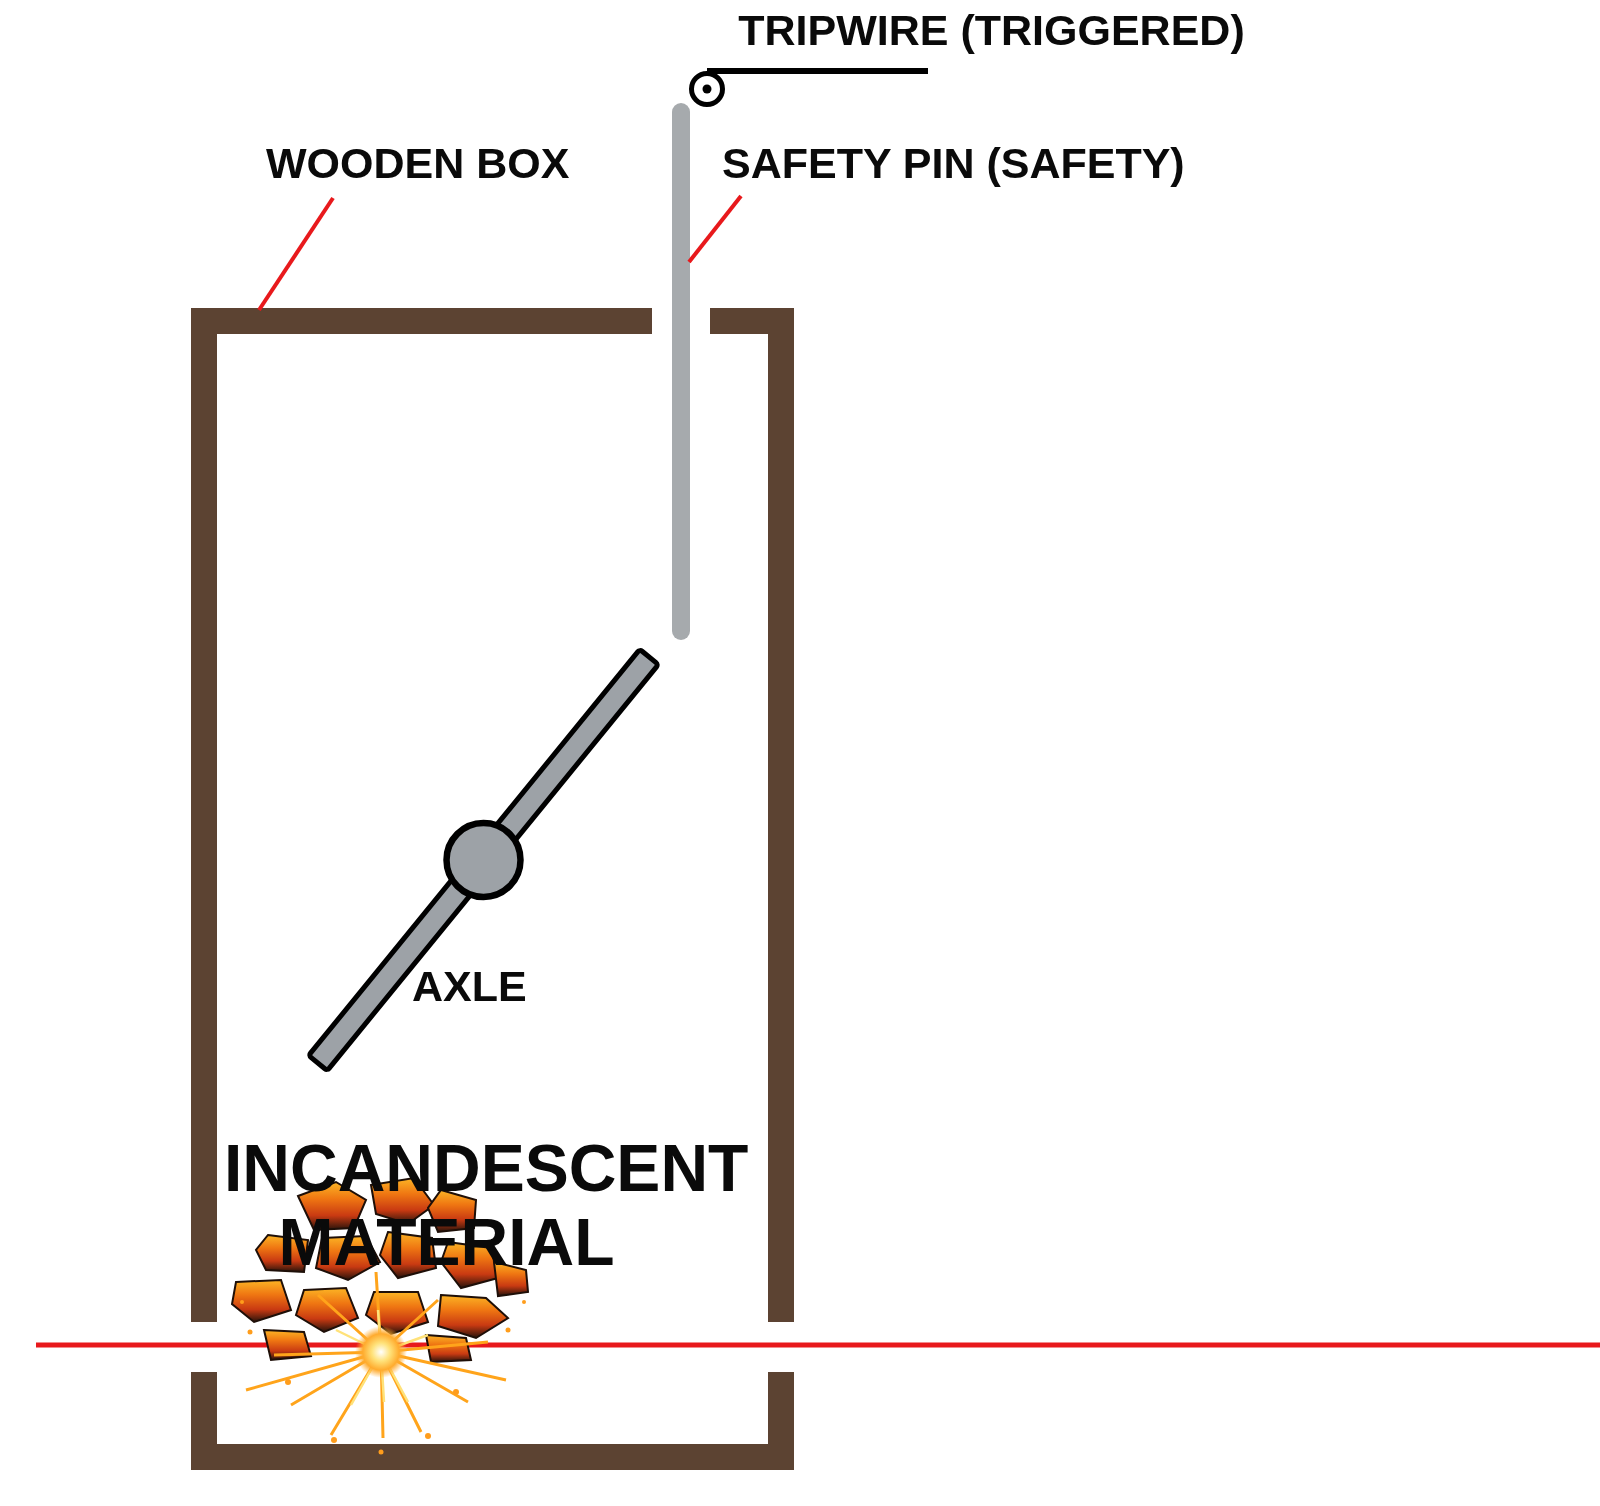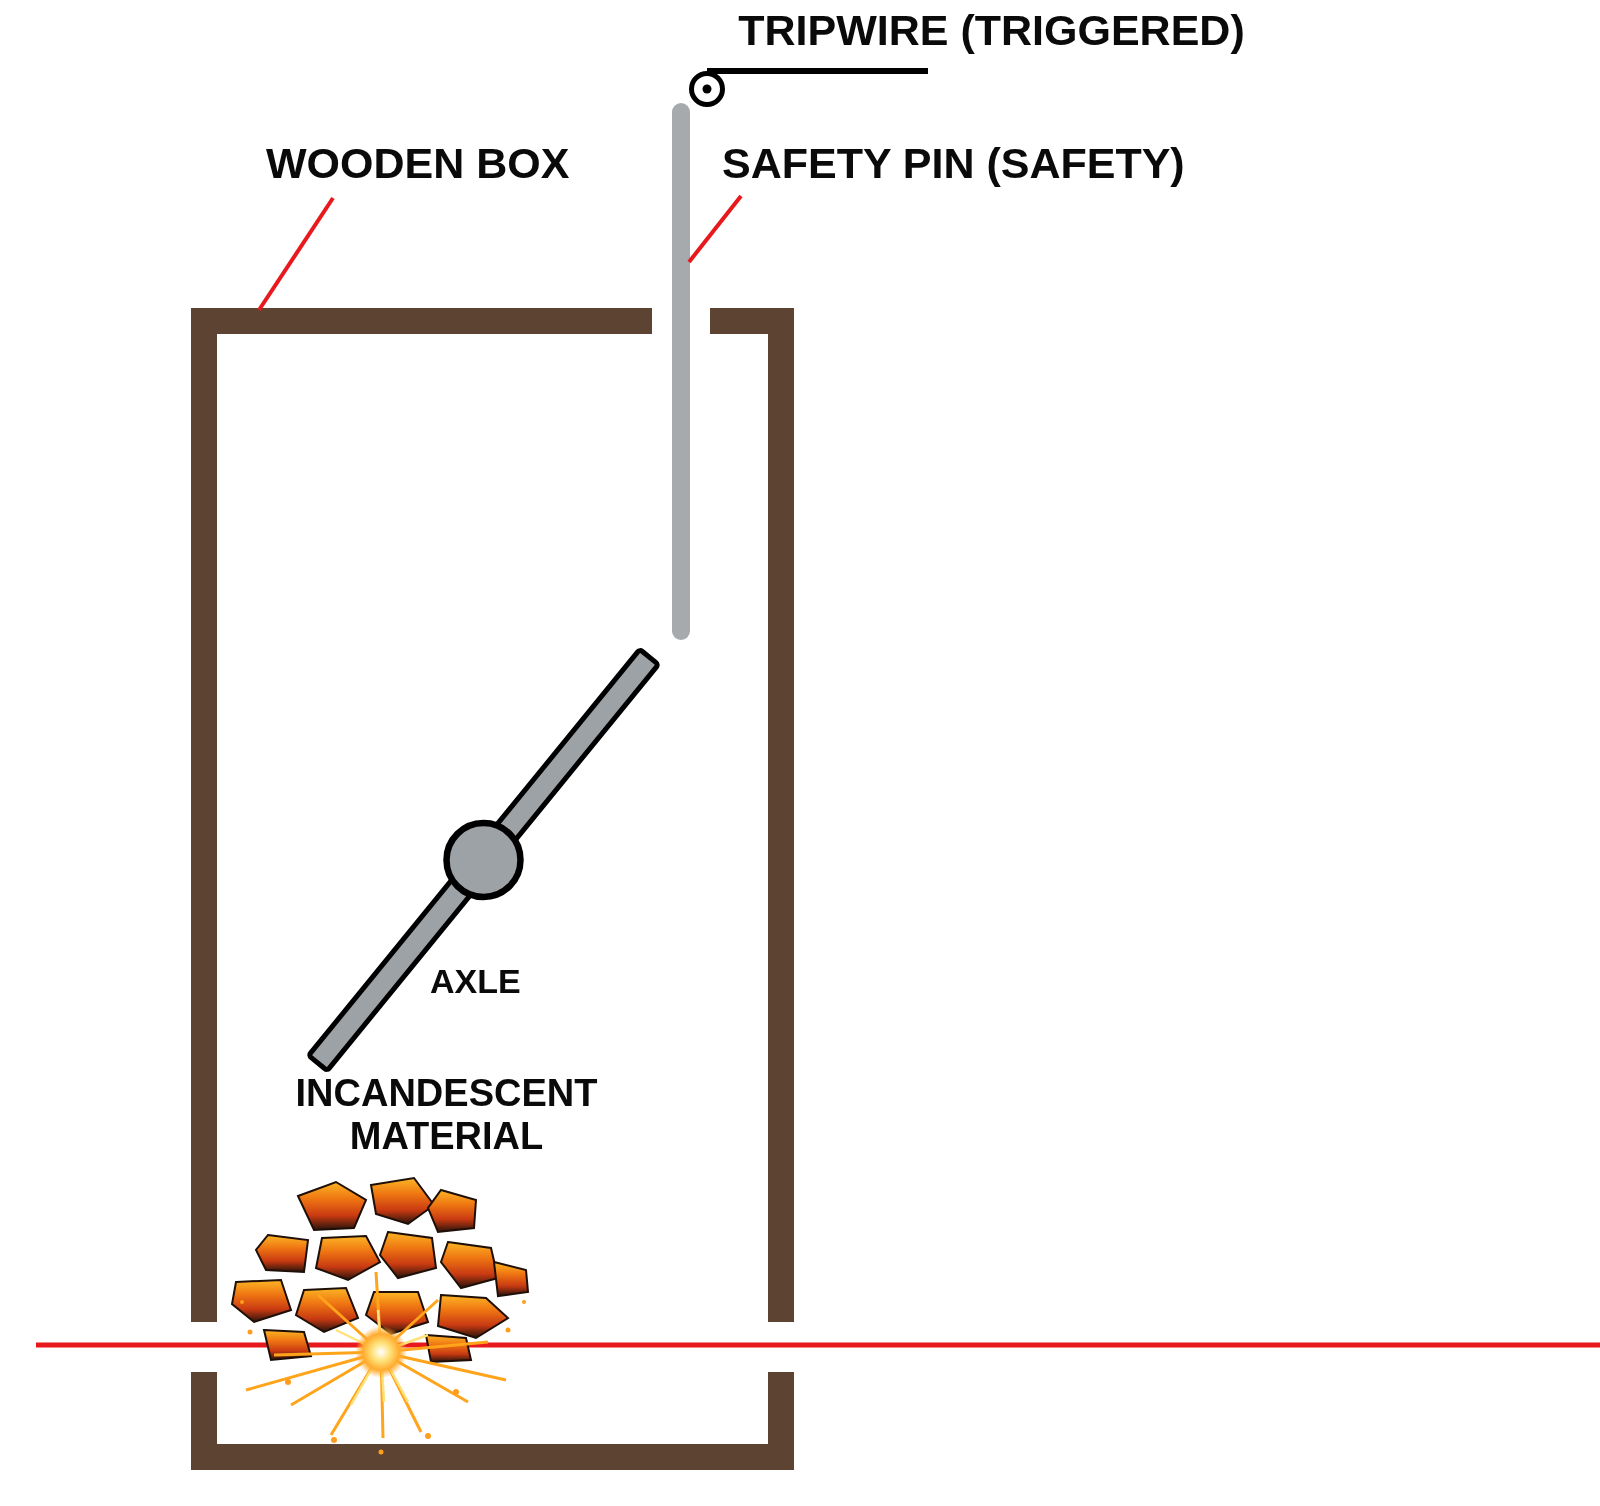--- a/index.html
+++ b/index.html
@@ -30,22 +30,22 @@
     white-space: nowrap;
     letter-spacing: 0px;
   }
   .label.wrap {
     white-space: normal;
     text-align: center;
   }
   #tripwire-label   { top: 6px;    left: 668px; width: 575px; text-align: center; font-size: 43px; }
   #wooden-box-label { top: 139px;  left: 230px; font-size: 43px; text-align: right; }
   #safety-pin-label { top: 139px;  left: 686px; font-size: 43px; }
-  #axle-label       { top: 962px;  left: 394px; font-size: 34px; }
-  #incandescent-label { top: 1072px; left: 188px; width: 445px; font-size: 38px; line-height: 1.12; }
+  #axle-label       { top: 962px;  left: 376px; font-size: 43px; }
+  #incandescent-label { top: 1132px; left: 188px; width: 445px; font-size: 66px; line-height: 1.12; }
   #fuse-label       { top: 1282px; left: 768px; font-size: 43px; }
 </style>
 </head>
 <body>
 
 <div id="canvas">
 
   <svg id="diagram-svg" width="1600" height="1506" viewBox="0 0 1600 1506">
     <defs>
       <linearGradient id="stone" x1="0" y1="0" x2="0" y2="1">

